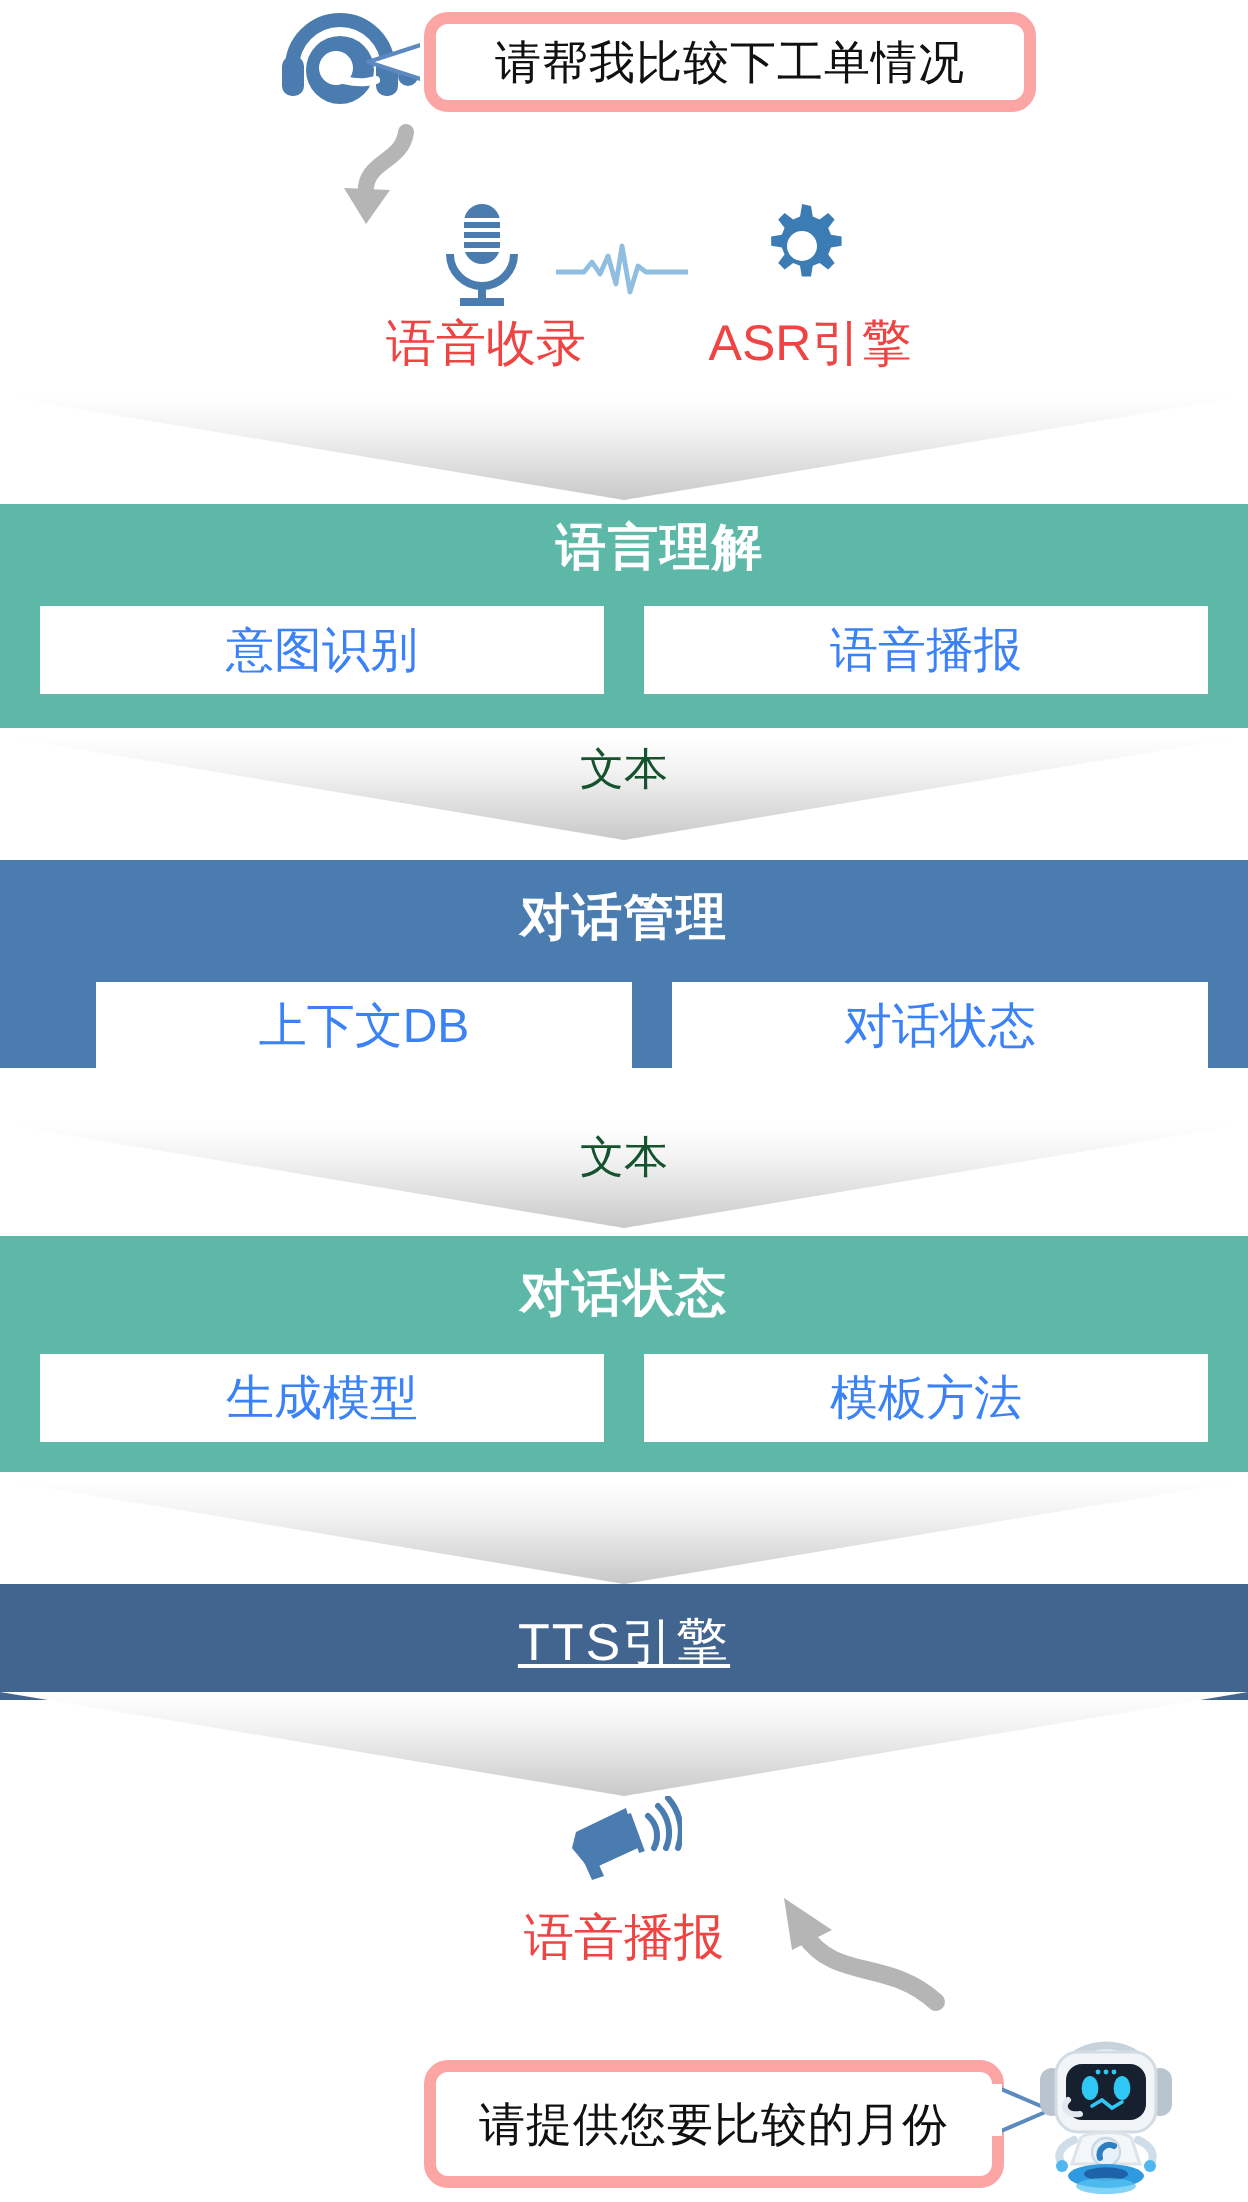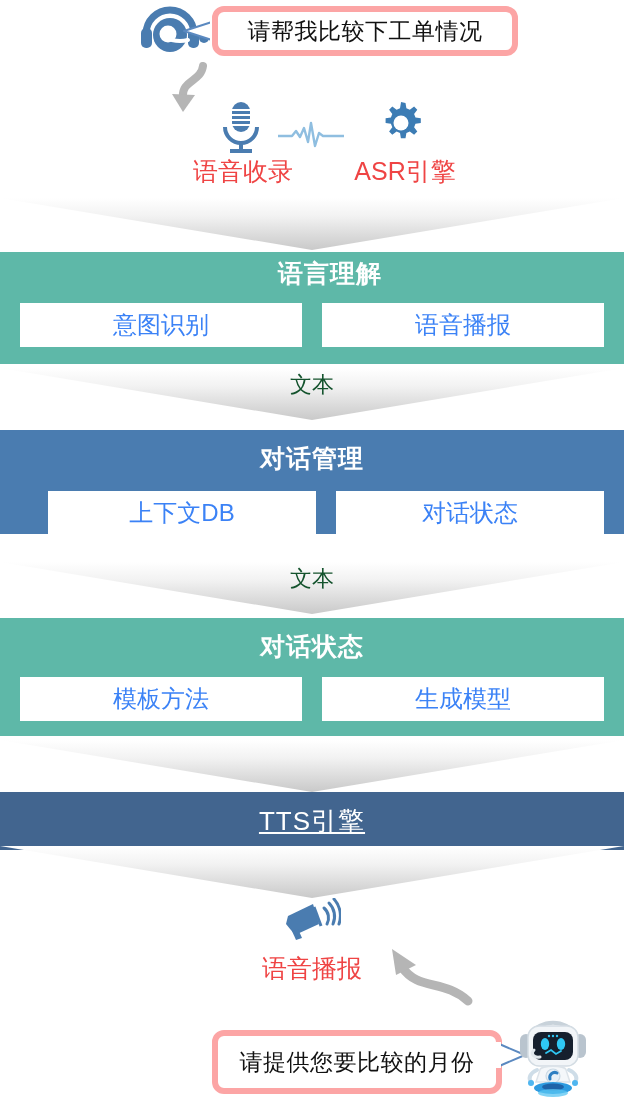--- a/index.html
+++ b/index.html
@@ -244,22 +244,22 @@
 </div>
 
 <div class="abs chevron" id="chevron-dm-to-nlg">
   <div class="shape"></div>
   <div class="chev-label">文本</div>
 </div>
 
 <div class="abs stage" id="stage-nlg">
   <div class="stage-title">对话状态</div>
   <div class="stage-boxes">
+    <div class="sub-box">生成模型</div>
     <div class="sub-box">模板方法</div>
-    <div class="sub-box">生成模型</div>
   </div>
 </div>
 
 <div class="abs chevron" id="chevron-nlg-to-tts">
   <div class="shape"></div>
   <div class="chev-label"></div>
 </div>
 
 <div class="abs stage" id="stage-tts">
   <div class="stage-title">TTS引擎</div>

